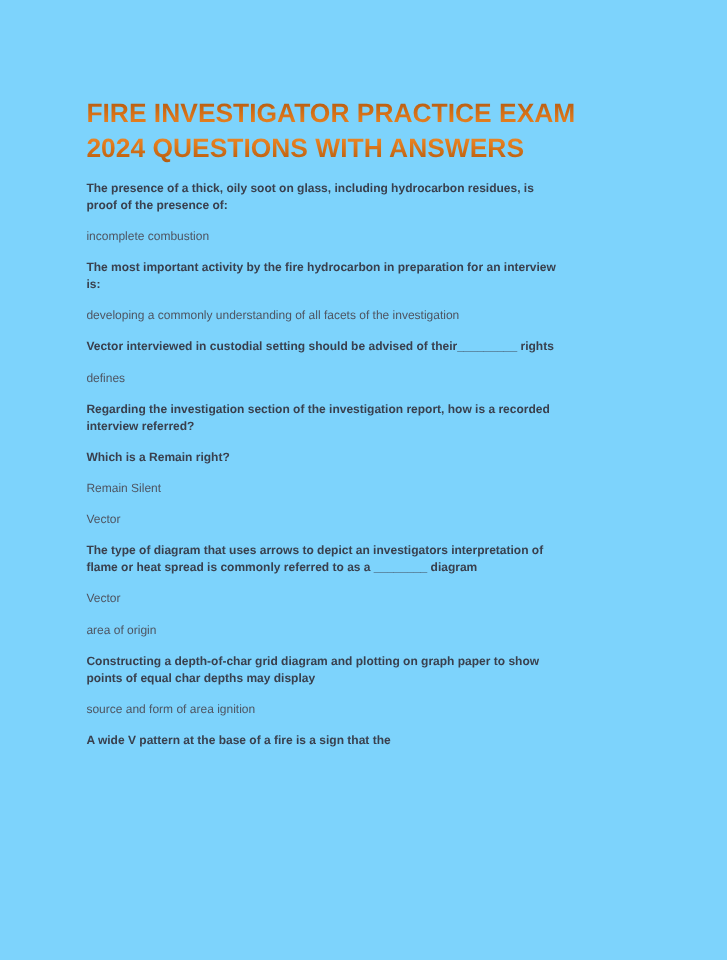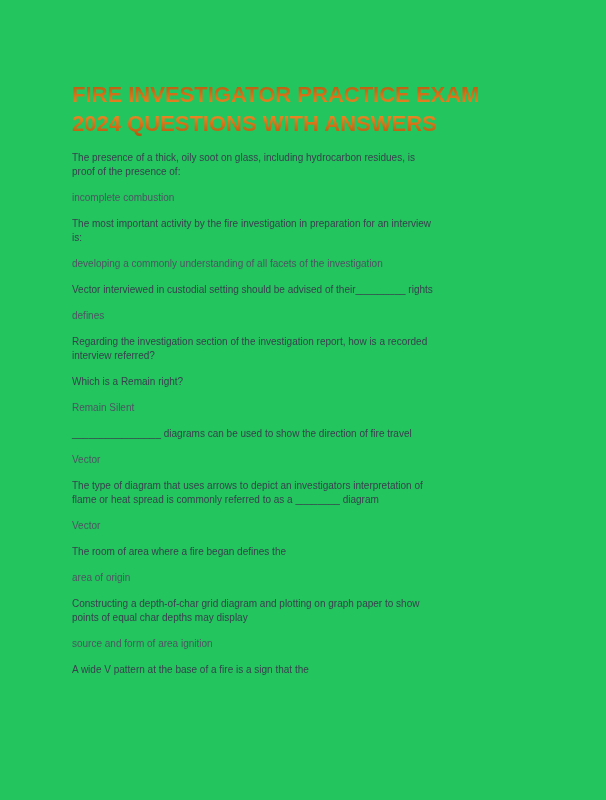--- a/index.html
+++ b/index.html
@@ -43,54 +43,52 @@
       color: transparent;
     }
   }
   p.question, p.answer {
     margin: 0 0 12px 0;
     font-size: 10px;
     line-height: 14px;
     white-space: pre-line;
   }
   p.question {
-    font-weight: normal;
+    font-weight: bold;
     color: var(--question-color, #39404e);
   }
   p.answer {
     font-weight: normal;
     color: var(--answer-color, #4e5562);
   }
 </style>
 </head>
 <body>
 
-<div class="page" style="background: #22c55e;">
+<div class="page" style="background: #7dd3fc;">
   <div class="content">
     <h1 class="doc-title">FIRE INVESTIGATOR PRACTICE EXAM
 2024 QUESTIONS WITH ANSWERS</h1>
     <div>
         <p class="question">The presence of a thick, oily soot on glass, including hydrocarbon residues, is
 proof of the presence of:</p>
         <p class="answer">incomplete combustion</p>
-        <p class="question">The most important activity by the fire investigation in preparation for an interview
+        <p class="question">The most important activity by the fire hydrocarbon in preparation for an interview
 is:</p>
         <p class="answer">developing a commonly understanding of all facets of the investigation</p>
         <p class="question">Vector interviewed in custodial setting should be advised of their_________ rights</p>
         <p class="answer">defines</p>
         <p class="question">Regarding the investigation section of the investigation report, how is a recorded
 interview referred?</p>
         <p class="question">Which is a Remain right?</p>
         <p class="answer">Remain Silent</p>
-        <p class="question">________________ diagrams can be used to show the direction of fire travel</p>
         <p class="answer">Vector</p>
         <p class="question">The type of diagram that uses arrows to depict an investigators interpretation of
 flame or heat spread is commonly referred to as a ________ diagram</p>
         <p class="answer">Vector</p>
-        <p class="question">The room of area where a fire began defines the</p>
         <p class="answer">area of origin</p>
         <p class="question">Constructing a depth-of-char grid diagram and plotting on graph paper to show
 points of equal char depths may display</p>
         <p class="answer">source and form of area ignition</p>
         <p class="question">A wide V pattern at the base of a fire is a sign that the</p>
       </div>
   </div>
 </div>
 
 </body></html>

